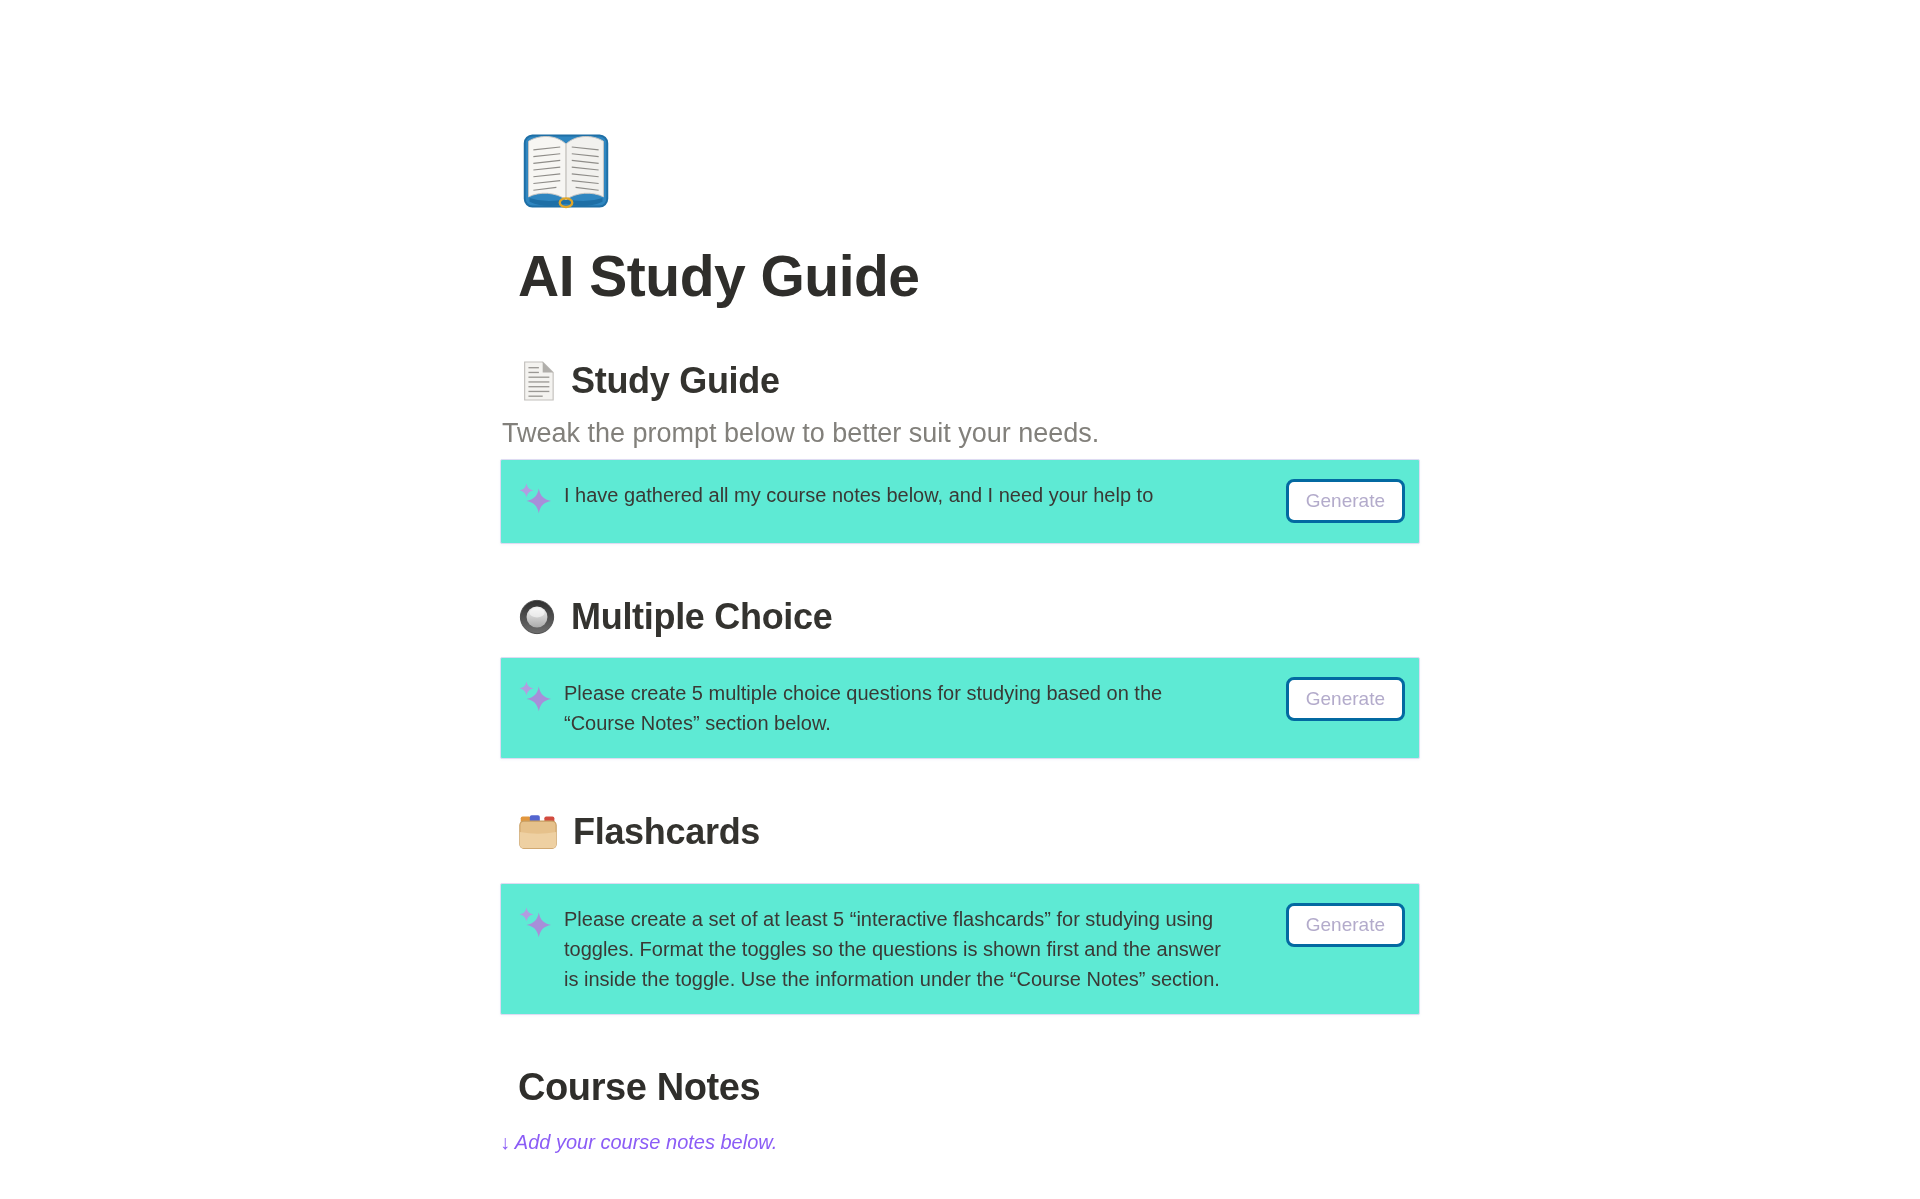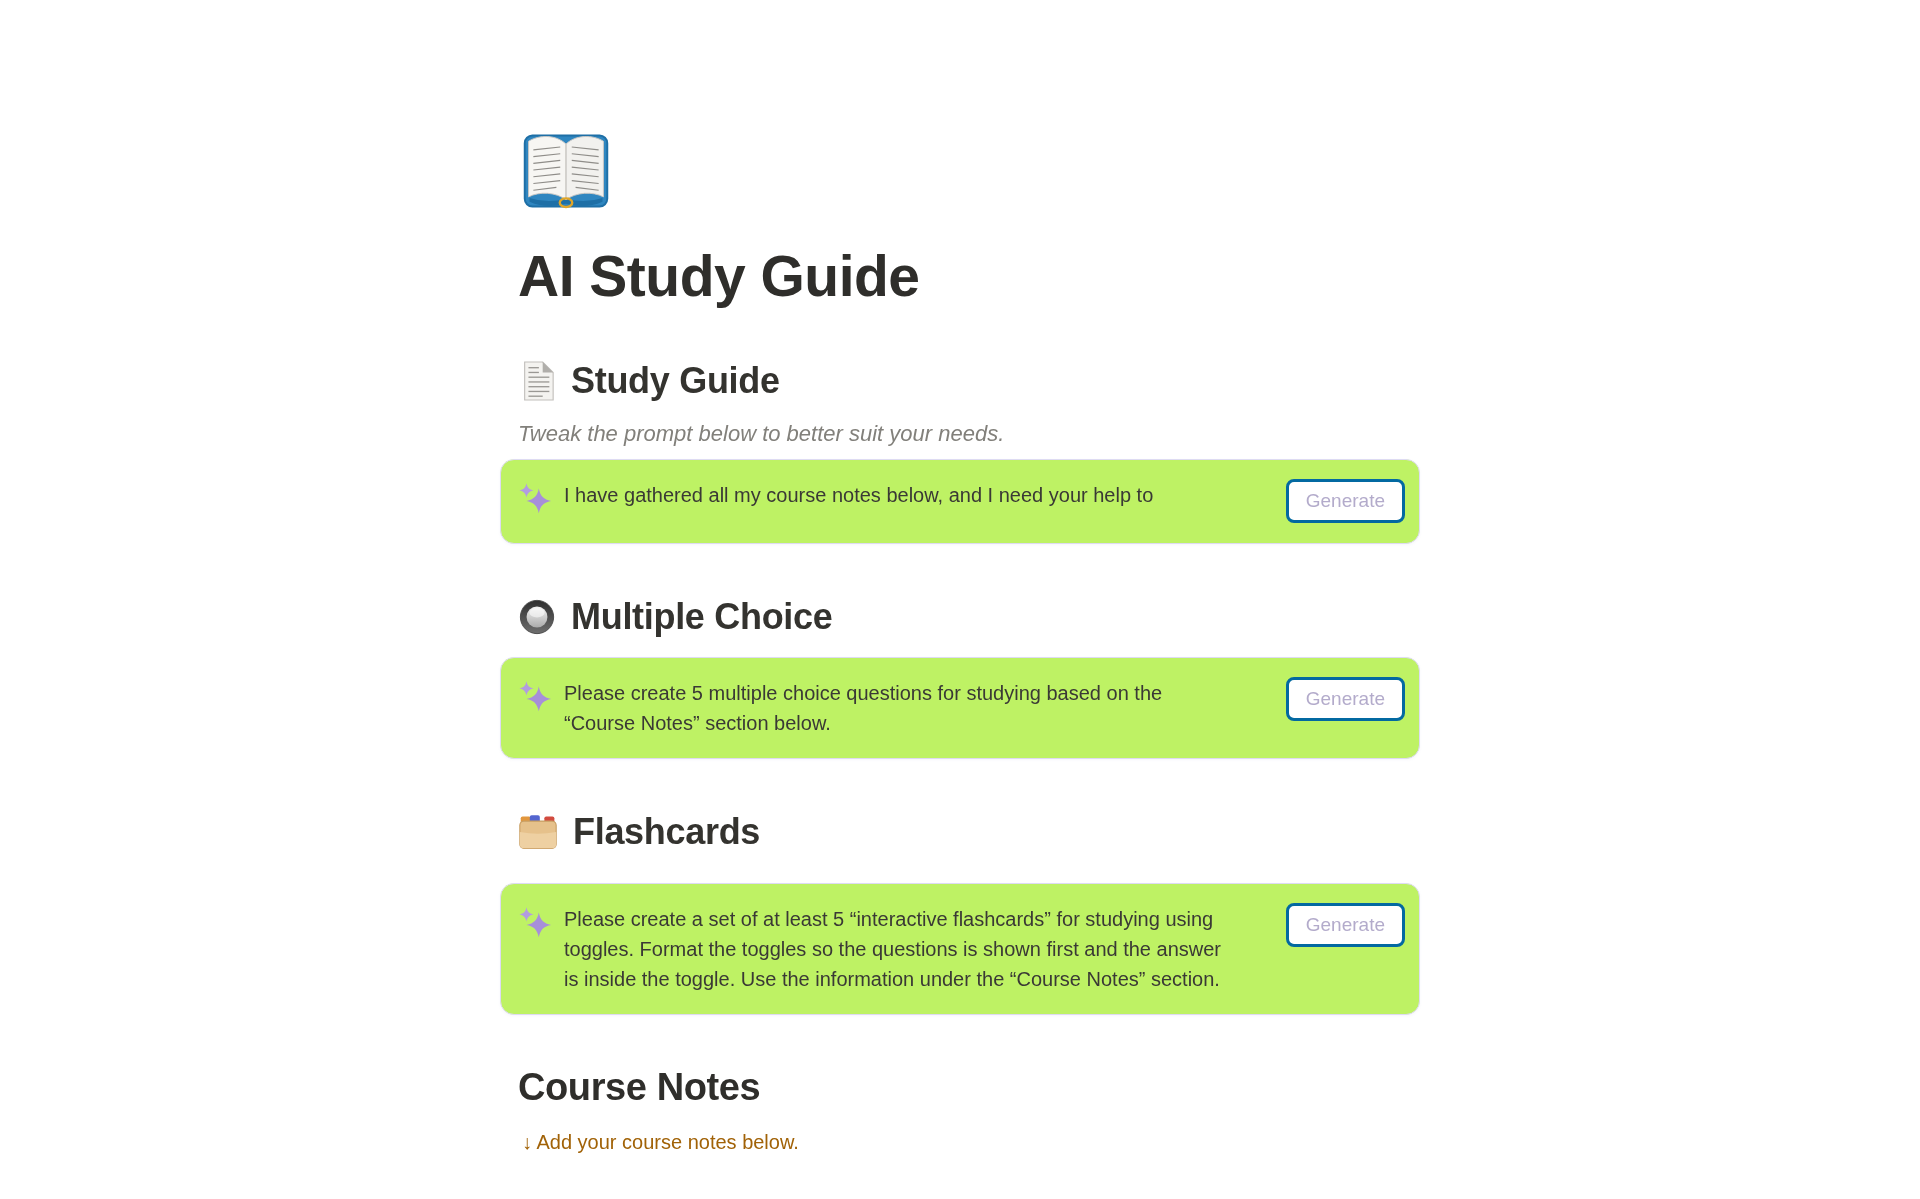--- a/index.html
+++ b/index.html
@@ -38,33 +38,32 @@
     gap: 15px;
     margin: 50px 0 0 18px;
     font-size: 36px;
     line-height: 46px;
     font-weight: 700;
     color: #34332f;
     letter-spacing: -0.3px;
   }
   .section-heading .h-icon { flex: 0 0 auto; display: block; }
   .subtitle {
-    margin: 18px 0 0 18px;
-    font-size: 22px;
+    margin: 18px 0 0 2px;
+    font-size: 27px;
     line-height: 23px;
     color: #82807b;
-    font-style: italic;
   }
   .prompt-card {
     margin-top: 14px;
     display: flex;
     align-items: flex-start;
-    background: #bef264;
+    background: #5eead4;
     border: 1.5px solid #dedbf2;
-    border-radius: 14px;
+    border-radius: 2px;
     padding: 20px 14px;
     box-shadow: 0 1px 3px rgba(99, 85, 175, 0.05);
   }
   .prompt-card.mt17 { margin-top: 17px; }
   .prompt-card.mt16 { margin-top: 28px; }
   .sparkle {
     flex: 0 0 auto;
     margin: 1px 11px 0 2px;
   }
   .prompt-text {
@@ -90,24 +89,25 @@
   }
   .course-notes-heading {
     margin: 46px 0 0 18px;
     font-size: 38px;
     line-height: 52px;
     font-weight: 700;
     color: #2f2e2b;
     letter-spacing: -0.4px;
   }
   .hint {
-    margin: 18px 0 0 22px;
+    margin: 18px 0 0 0;
     font-size: 20px;
     line-height: 23px;
-    color: #a16207;
+    color: #8b5cf6;
+    font-style: italic;
   }
 </style>
 </head>
 <body>
 
 <div class="content">
 
   <svg class="page-icon" viewBox="0 0 100 100">
     <rect x="7" y="13" width="86" height="74" rx="8" fill="#2f86c0"></rect>
     <rect x="7" y="13" width="86" height="74" rx="8" fill="none" stroke="#1e6fa6" stroke-width="2"></rect>

